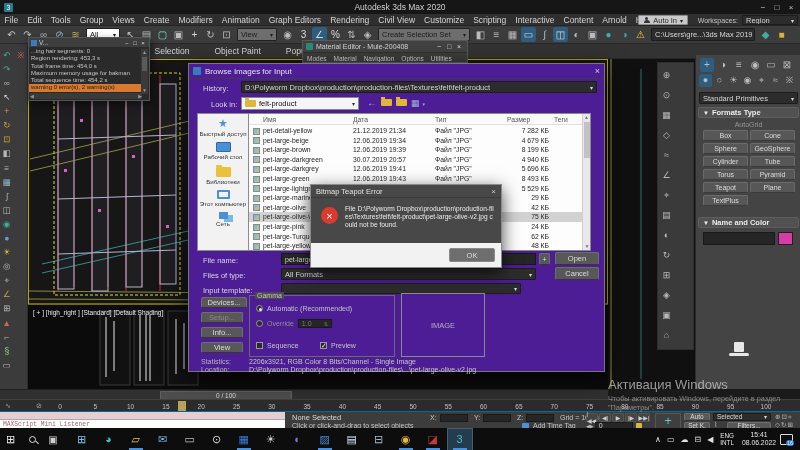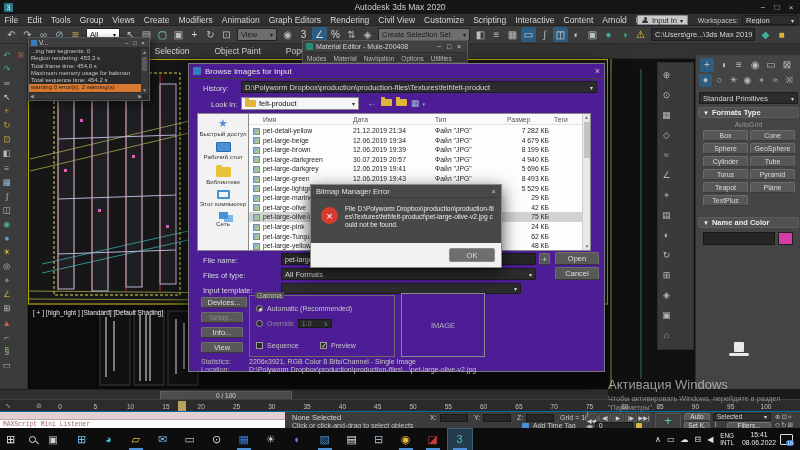--- a/index.html
+++ b/index.html
@@ -97,21 +97,21 @@
         <span class="mitem">Civil View</span>
         <span class="mitem">Customize</span>
         <span class="mitem">Scripting</span>
         <span class="mitem">Interactive</span>
         <span class="mitem">Content</span>
         <span class="mitem">Arnold</span>
         <span class="mitem">Help</span>
       </div>
     <div class="abs row" style="right:112px;top:1px;height:10px;background:#c9c9c9;border:1px solid #8a8a8a;border-radius:1px;padding:0 4px;color:#222">
       <span class="person"></span>
-      <span style="font-size:7.5px">Input In</span>
+      <span style="font-size:7.5px">Auto In</span>
       <span class="chev" style="color:#222">▾</span>
     </div>
     <span class="abs lbl2" style="right:62px;top:3px">Workspaces:</span>
     <div class="abs combo dark row" style="right:2px;top:1px;width:56px;height:10px">
       <span>Region</span>
       <span class="chev">▾</span>
     </div>
   </div>
 
   <div class="abs row" style="left:0;top:26px;width:800px;height:18px;background:#3c3c3c;border-bottom:1px solid #2a2a2a;padding-left:4px;gap:1px">
@@ -622,21 +622,21 @@
     </div>
 
     <span class="abs lbl2" style="left:12px;top:294px;color:#b5b5b5">Statistics:</span>
     <span class="abs lbl2" style="left:60px;top:294px">2206x3921, RGB Color 8 Bits/Channel - Single Image</span>
     <span class="abs lbl2" style="left:12px;top:302px;color:#b5b5b5">Location:</span>
     <span class="abs lbl2" style="left:60px;top:302px">D:\Polyworm Dropbox\production\production-files\...\pet-large-olive-v2.jpg</span>
   </div>
 
   <div class="abs" style="left:310px;top:184px;width:192px;height:84px;background:#484848;border:1px solid #8a8a8a;box-shadow:0 5px 16px rgba(0,0,0,.7);z-index:30">
     <div class="row" style="height:13px;padding:0 5px;border-bottom:1px solid #3a3a3a">
-      <span style="font-size:7.5px;color:#e2e2e2;flex:1">Bitmap Manager Error</span>
+      <span style="font-size:7.5px;color:#e2e2e2;flex:1">Bitmap Teapot Error</span>
       <span style="font-size:8px;color:#ccc">×</span>
     </div>
     <div style="position:absolute;left:10px;top:22px;width:17px;height:17px;border-radius:50%;background:#d83b2f;color:#fff;font-size:11px;display:flex;align-items:center;justify-content:center">×</div>
     <div style="position:absolute;left:34px;top:20px;width:150px;font-size:6.6px;line-height:8px;color:#ececec;word-break:break-all">File D:\Polyworm Dropbox\production\production-files\Textures\felt\felt-product\pet-large-olive-v2.jpg could not be found.</div>
     <div class="abs" style="left:0;bottom:0;width:190px;height:24px;background:#f2f2f2">
       <div class="abs btn" style="left:138px;top:5px;width:46px;height:14px;background:#6e6e6e;border-color:#8a8a8a">
           <span>OK</span>
         </div>
     </div>
   </div>

